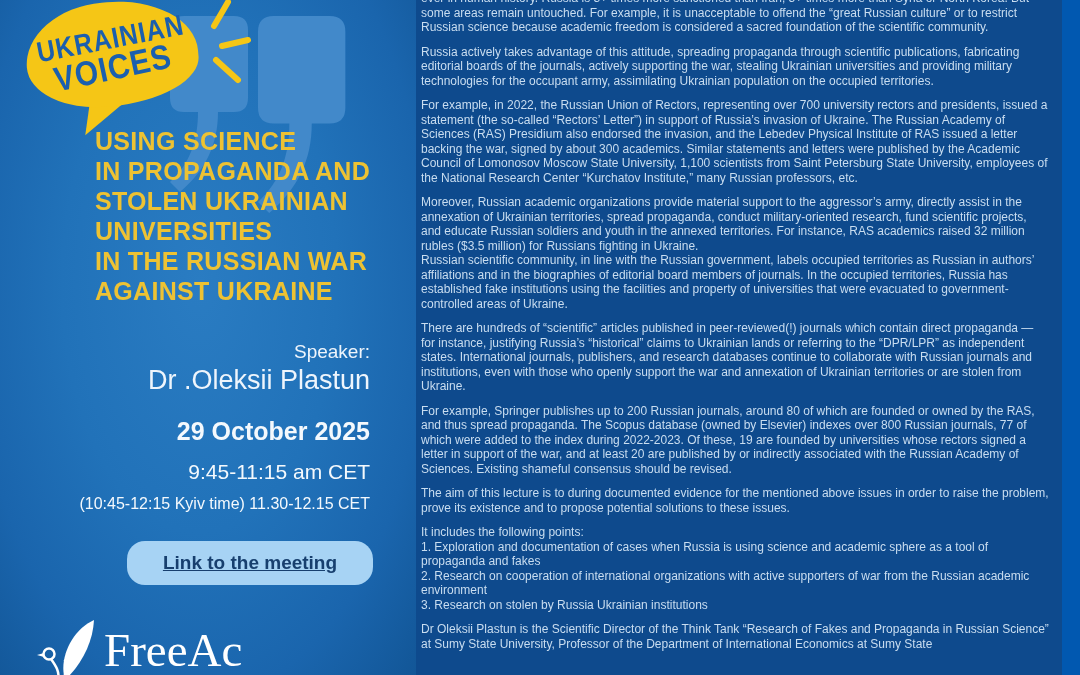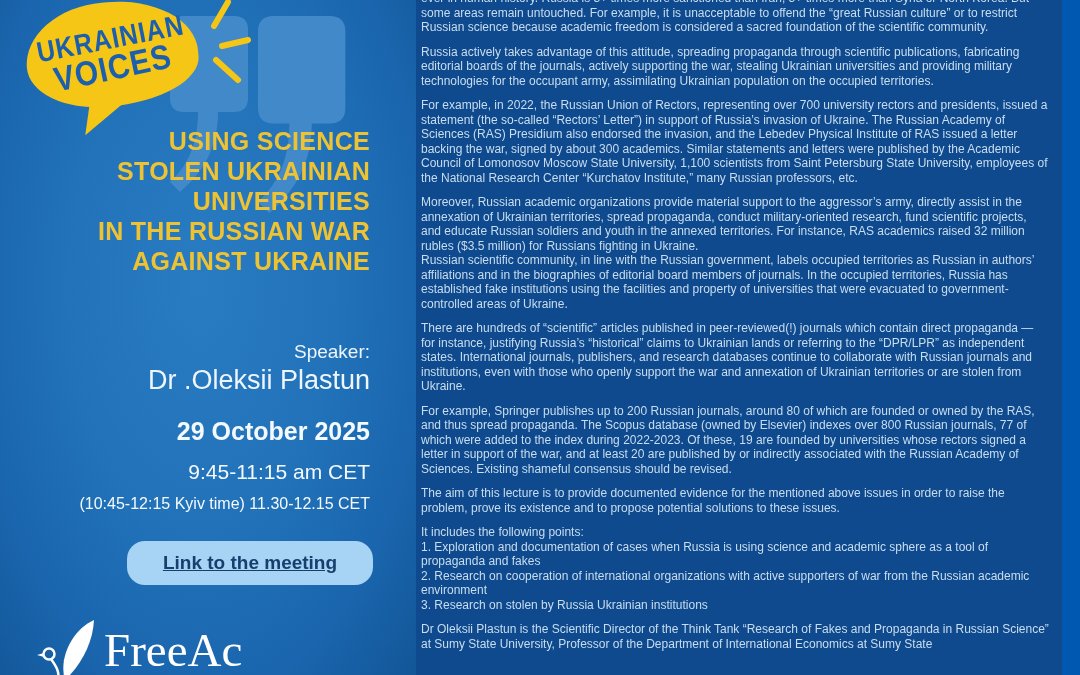--- a/index.html
+++ b/index.html
@@ -23,21 +23,21 @@
   .bubble{position:absolute;left:8px;top:6px;width:172px;height:104px;background:#f5c616;
     border-radius:48% 52% 55% 45% / 58% 55% 42% 45%;transform:rotate(-5deg);
     display:flex;flex-direction:column;align-items:center;justify-content:center;}
   .bubble-tail{position:absolute;left:70px;top:100px;width:0;height:0;
     border-top:42px solid #f5c616;border-right:38px solid transparent;transform:rotate(8deg);}
   .bubble-line1{font-size:25px;font-weight:800;color:#1b5fae;transform:rotate(-6deg) scaleY(1.15);letter-spacing:1px;}
   .bubble-line2{font-size:30px;font-weight:800;color:#1b5fae;transform:rotate(-7deg) scaleY(1.15);letter-spacing:1px;margin-top:-2px;}
   .rays-svg{position:absolute;left:182px;top:0;}
 
   
-  .title-block{position:absolute;right:46px;top:126px;z-index:4;text-align:right;
+  .title-block{position:absolute;right:46px;top:126px;z-index:4;
     color:#edc233;font-weight:700;font-size:25px;line-height:30px;letter-spacing:.3px;}
 
   
   .speaker-block{position:absolute;right:46px;top:341px;z-index:4;text-align:right;color:#eef5fc;}
   .speaker-label{font-size:19px;margin-bottom:2px;}
   .speaker-name{font-size:27px;}
 
   
   .date-block{position:absolute;right:46px;top:417px;z-index:4;text-align:right;color:#f4f9fd;}
   .date-line{font-size:25px;font-weight:700;margin-bottom:14px;}
@@ -83,20 +83,21 @@
       </div>
       <svg class="rays-svg" width="52" height="92" viewBox="0 0 52 92">
         <line x1="14" y1="30" x2="28" y2="6" stroke="#f5c616" stroke-width="6" stroke-linecap="round"></line>
         <line x1="22" y1="50" x2="48" y2="44" stroke="#f5c616" stroke-width="6" stroke-linecap="round"></line>
         <line x1="16" y1="64" x2="38" y2="84" stroke="#f5c616" stroke-width="6" stroke-linecap="round"></line>
       </svg>
     </div>
 
     <div class="title-block">
       <div>USING SCIENCE</div>
+      <div>IN PROPAGANDA AND</div>
       <div>STOLEN UKRAINIAN</div>
       <div>UNIVERSITIES</div>
       <div>IN THE RUSSIAN WAR</div>
       <div>AGAINST UKRAINE</div>
     </div>
 
     <div class="speaker-block">
       <div class="speaker-label">Speaker:</div>
       <div class="speaker-name">Dr .Oleksii Plastun</div>
     </div>
@@ -128,21 +129,21 @@
 
   <div class="right-panel">
     <div class="desc">
       <p>ever in human history. Russia is 3+ times more sanctioned than Iran, 5+ times more than Syria or North Korea. But some areas remain untouched. For example, it is unacceptable to offend the “great Russian culture” or to restrict Russian science because academic freedom is considered a sacred foundation of the scientific community.</p>
       <p>Russia actively takes advantage of this attitude, spreading propaganda through scientific publications, fabricating editorial boards of the journals, actively supporting the war, stealing Ukrainian universities and providing military technologies for the occupant army, assimilating Ukrainian population on the occupied territories.</p>
       <p>For example, in 2022, the Russian Union of Rectors, representing over 700 university rectors and presidents, issued a statement (the so-called “Rectors’ Letter”) in support of Russia’s invasion of Ukraine. The Russian Academy of Sciences (RAS) Presidium also endorsed the invasion, and the Lebedev Physical Institute of RAS issued a letter backing the war, signed by about 300 academics. Similar statements and letters were published by the Academic Council of Lomonosov Moscow State University, 1,100 scientists from Saint Petersburg State University, employees of the National Research Center “Kurchatov Institute,” many Russian professors, etc.</p>
       <p>Moreover, Russian academic organizations provide material support to the aggressor’s army, directly assist in the annexation of Ukrainian territories, spread propaganda, conduct military-oriented research, fund scientific projects, and educate Russian soldiers and youth in the annexed territories. For instance, RAS academics raised 32 million rubles ($3.5 million) for Russians fighting in Ukraine.
 Russian scientific community, in line with the Russian government, labels occupied territories as Russian in authors’ affiliations and in the biographies of editorial board members of journals. In the occupied territories, Russia has established fake institutions using the facilities and property of universities that were evacuated to government-controlled areas of Ukraine.</p>
       <p>There are hundreds of “scientific” articles published in peer-reviewed(!) journals which contain direct propaganda — for instance, justifying Russia’s “historical” claims to Ukrainian lands or referring to the “DPR/LPR” as independent states. International journals, publishers, and research databases continue to collaborate with Russian journals and institutions, even with those who openly support the war and annexation of Ukrainian territories or are stolen from Ukraine.</p>
       <p>For example, Springer publishes up to 200 Russian journals, around 80 of which are founded or owned by the RAS, and thus spread propaganda. The Scopus database (owned by Elsevier) indexes over 800 Russian journals, 77 of which were added to the index during 2022-2023. Of these, 19 are founded by universities whose rectors signed a letter in support of the war, and at least 20 are published by or indirectly associated with the Russian Academy of Sciences. Existing shameful consensus should be revised.</p>
-      <p>The aim of this lecture is to provide documented evidence for the mentioned above issues in order to raise the problem, prove its existence and to propose potential solutions to these issues.</p>
+      <p>The aim of this lecture is to during documented evidence for the mentioned above issues in order to raise the problem, prove its existence and to propose potential solutions to these issues.</p>
       <p>It includes the following points:
 1. Exploration and documentation of cases when Russia is using science and academic sphere as a tool of propaganda and fakes
 2. Research on cooperation of international organizations with active supporters of war from the Russian academic environment
 3. Research on stolen by Russia Ukrainian institutions</p>
       <p>Dr Oleksii Plastun is the Scientific Director of the Think Tank “Research of Fakes and Propaganda in Russian Science” at Sumy State University, Professor of the Department of International Economics at Sumy State</p>
     </div>
   </div>
 
   <div class="edge-strip"></div>
 

